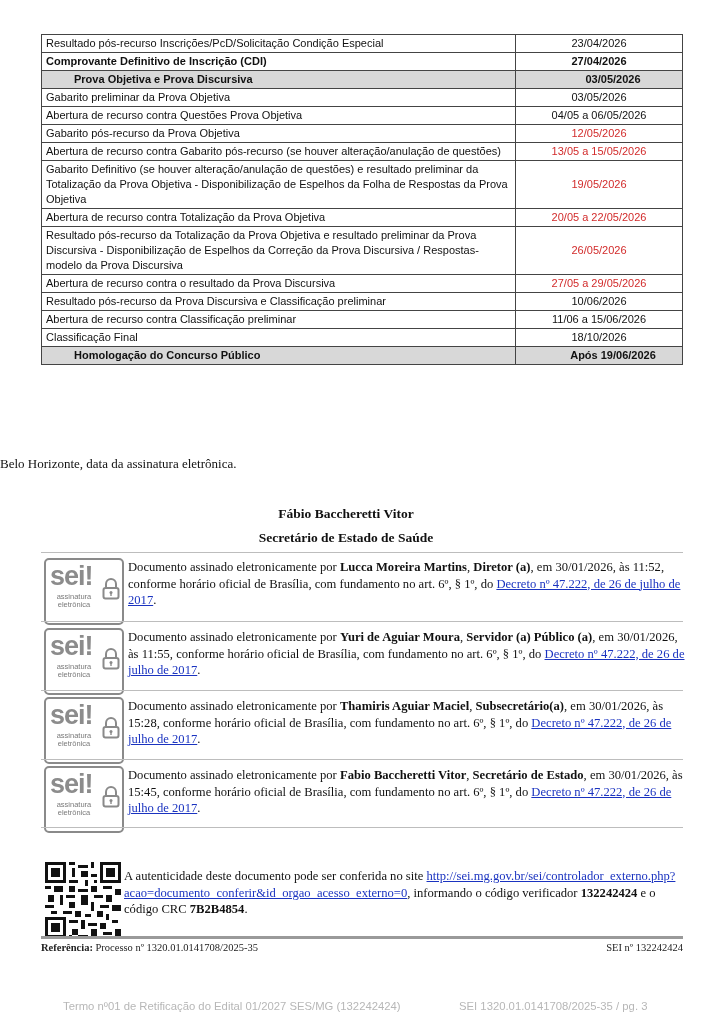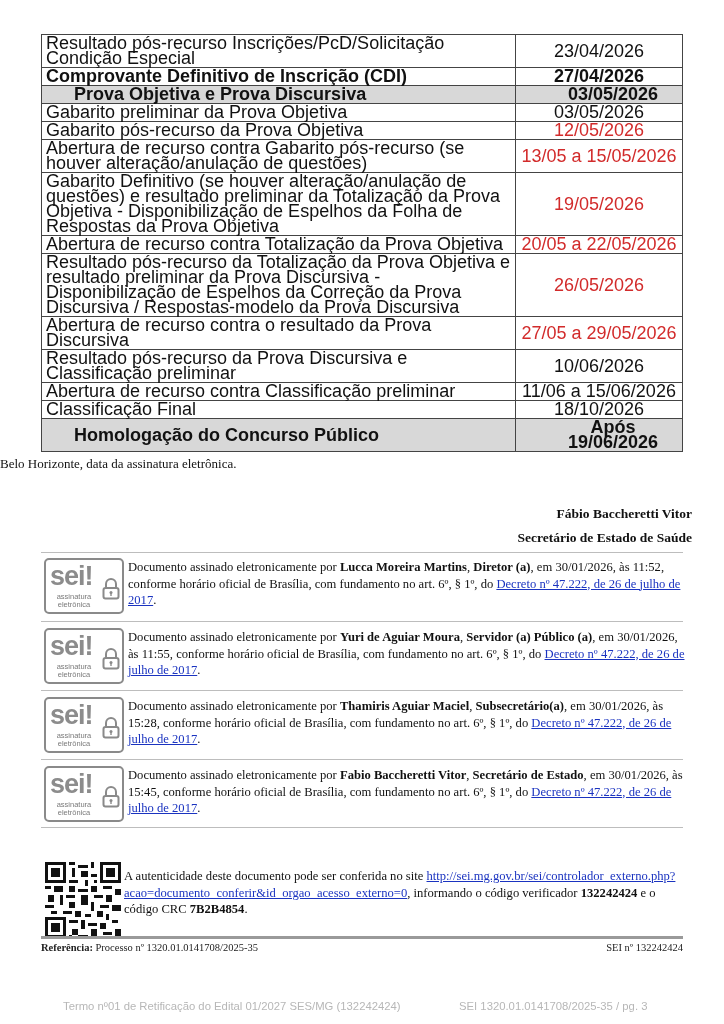--- a/index.html
+++ b/index.html
@@ -4,54 +4,54 @@
   <style>
     * { box-sizing: border-box; margin: 0; padding: 0; }
     html, body { width: 724px; height: 1024px; background: #ffffff; overflow: hidden; }
     body { position: relative; color: #111; }
 
     
     .sched {
       position: absolute; left: 41px; top: 34px; width: 642px;
       border-collapse: collapse;
       font-family: "Liberation Sans", sans-serif;
-      font-size: 18px; line-height: 15px; color: #111;
+      font-size: 11px; line-height: 15px; color: #111;
       border: 1.5px solid #444;
     }
     .sched td {
       border: 1px solid #444;
       padding: 1px 4px 1px 4px;
       vertical-align: middle;
     }
     .sched td.c-event { width: 474px; }
     .sched td.c-date { text-align: center; }
     .sched tr.bold td { font-weight: bold; }
     .sched tr.shaded td { background: #d8d8d8; padding-left: 32px; }
     .sched td.red { color: #d22b2b; }
 
     
     .serif { font-family: "Liberation Serif", serif; }
     .place {
       position: absolute; left: 0; width: 724px; top: 456px;
       text-align: left; font-size: 13px;
     }
     .signer-name, .signer-role {
-      position: absolute; left: 0; width: 692px; text-align: right;
+      position: absolute; left: 0; width: 692px; text-align: center;
       font-weight: bold; font-size: 13.5px;
     }
     .signer-name { top: 506px; }
     .signer-role { top: 530px; }
 
     .hr { position: absolute; left: 41px; width: 642px; height: 1px; background: #bdbdbd; }
 
     .sig-row {
       position: absolute; left: 41px; width: 642px; height: 62px;
     }
     .seal {
-      position: absolute; left: 3px; top: 2px; width: 80px; height: 56px;
+      position: absolute; left: 3px; top: 2px; width: 80px; height: 67px;
       border: 2px solid #8a8a8a; border-radius: 5px; background: #fff;
     }
     .seal .sei-word {
       position: absolute; left: 4px; top: 1px;
       font-family: "Liberation Sans", sans-serif; font-weight: bold;
       font-size: 27px; line-height: 30px; color: #8c8c8c; letter-spacing: -1px;
     }
     .seal .sei-sub {
       position: absolute; left: 4px; top: 33px; width: 48px; text-align: center;
       font-family: "Liberation Sans", sans-serif; font-size: 7.5px; line-height: 8px; color: #7a7a7a;
@@ -100,20 +100,24 @@
       <td class="c-event">Comprovante Definitivo de Inscrição (CDI)</td>
       <td class="c-date">27/04/2026</td>
     </tr>
     <tr class="bold shaded">
       <td class="c-event">Prova Objetiva e Prova Discursiva</td>
       <td class="c-date">03/05/2026</td>
     </tr>
     <tr>
       <td class="c-event">Gabarito preliminar da Prova Objetiva</td>
       <td class="c-date">03/05/2026</td>
+    </tr>
+    <tr>
+      <td class="c-event">Abertura de recurso contra Questões Prova Objetiva</td>
+      <td class="c-date">04/05 a 06/05/2026</td>
     </tr>
     <tr>
       <td class="c-event">Gabarito pós-recurso da Prova Objetiva</td>
       <td class="c-date red">12/05/2026</td>
     </tr>
     <tr>
       <td class="c-event">Abertura de recurso contra Gabarito pós-recurso (se houver alteração/anulação de questões)</td>
       <td class="c-date red">13/05 a 15/05/2026</td>
     </tr>
     <tr>

